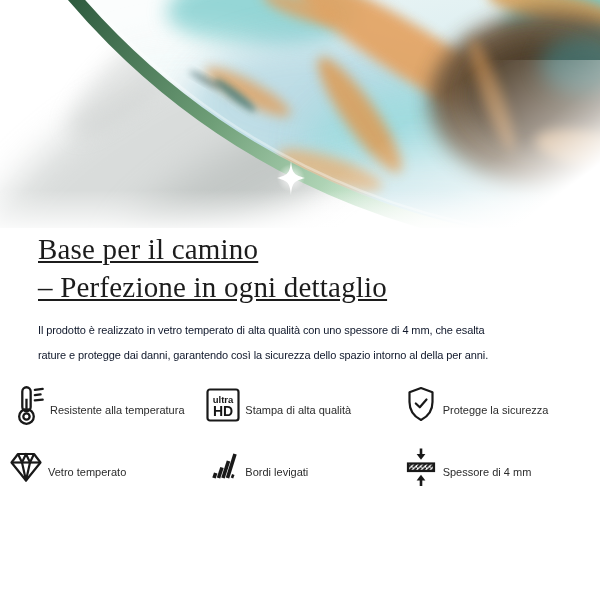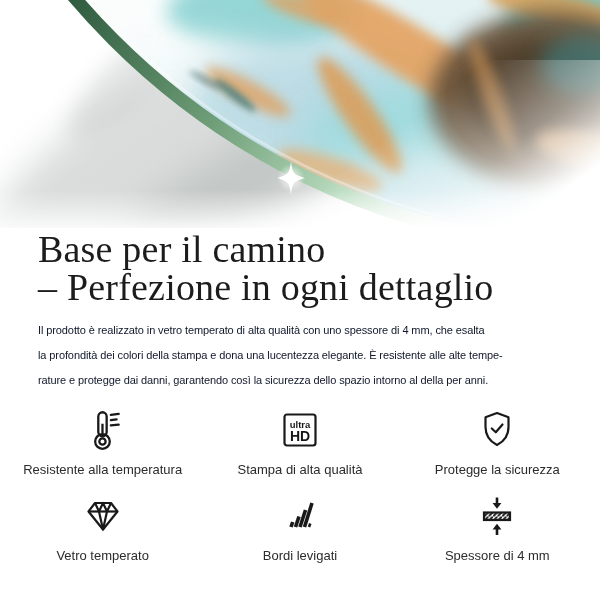--- a/index.html
+++ b/index.html
@@ -1,27 +1,27 @@
 <!DOCTYPE html>
 <html><head>
 <meta charset="utf-8">
 <style>
   html,body{margin:0;padding:0;background:#ffffff;}
   .page{position:relative;width:600px;height:600px;background:#ffffff;overflow:hidden;
         font-family:"Liberation Sans",sans-serif;color:#2e2e2e;}
   .hero-wrap{width:600px;height:228px;display:block;}
   .hero-wrap svg{display:block;}
-  h1.title{font-family:"Liberation Serif",serif;font-weight:400;font-size:38px;line-height:38px;
-        color:#1c1c1c;margin:0;padding:2px 0 0 38px;white-space:pre-line;letter-spacing:.2px;}
+  h1.title{font-family:"Liberation Serif",serif;font-weight:400;font-size:29px;line-height:38px;
+        color:#1c1c1c;margin:0;padding:2px 0 0 38px;white-space:pre-line;letter-spacing:.2px;text-decoration:underline;}
   .desc{margin:12px 0 0 38px;font-size:11px;line-height:25px;color:#0f172a;letter-spacing:-.1px;}
   .desc-line{white-space:nowrap;}
   .features{display:grid;grid-template-columns:repeat(3,1fr);padding:0 4px;margin-top:14px;row-gap:16px;}
-  .feature{display:flex;flex-direction:column;align-items:center;}
+  .feature{display:flex;flex-direction:row;align-items:center;}
   .icon-box{height:46px;display:flex;align-items:center;justify-content:center;}
-  .feature .label{margin-top:9px;font-size:13px;color:#2b2b2b;text-align:center;}
+  .feature .label{margin-top:9px;font-size:11px;color:#2b2b2b;text-align:right;}
   .icon-stroke{stroke:#191919;fill:none;stroke-width:2.2;}
   .uhd-text{font-family:"Liberation Sans",sans-serif;font-weight:bold;fill:#161616;text-anchor:middle;}
 </style>
 </head>
 <body>
 
 <div class="page">
 
   <section class="hero-wrap">
     <svg viewBox="0 0 600 228" width="600" height="228" aria-hidden="true">
@@ -108,21 +108,20 @@
                  C289.6,182.6 288.4,181.4 277,178 C288.4,174.6 289.6,173.4 291,161 Z" fill="#ffffff"></path>
       </g>
     </svg>
   </section>
 
   <h1 class="title">Base per il camino
 – Perfezione in ogni dettaglio</h1>
 
   <div class="desc">
     <div class="desc-line">Il prodotto è realizzato in vetro temperato di alta qualità con uno spessore di 4 mm, che esalta</div>
-    <div class="desc-line">la profondità dei colori della stampa e dona una lucentezza elegante. È resistente alle alte tempe-</div>
     <div class="desc-line">rature e protegge dai danni, garantendo così la sicurezza dello spazio intorno al della per anni.</div>
   </div>
 
   <div class="features">
 
     <div class="feature">
       <div class="icon-box">
         <svg viewBox="0 0 44 44" width="46" height="46" aria-hidden="true">
           <rect class="icon-stroke" x="17.5" y="5" width="8" height="23" rx="4"></rect>
           <circle class="icon-stroke" cx="21.5" cy="33" r="7"></circle>

